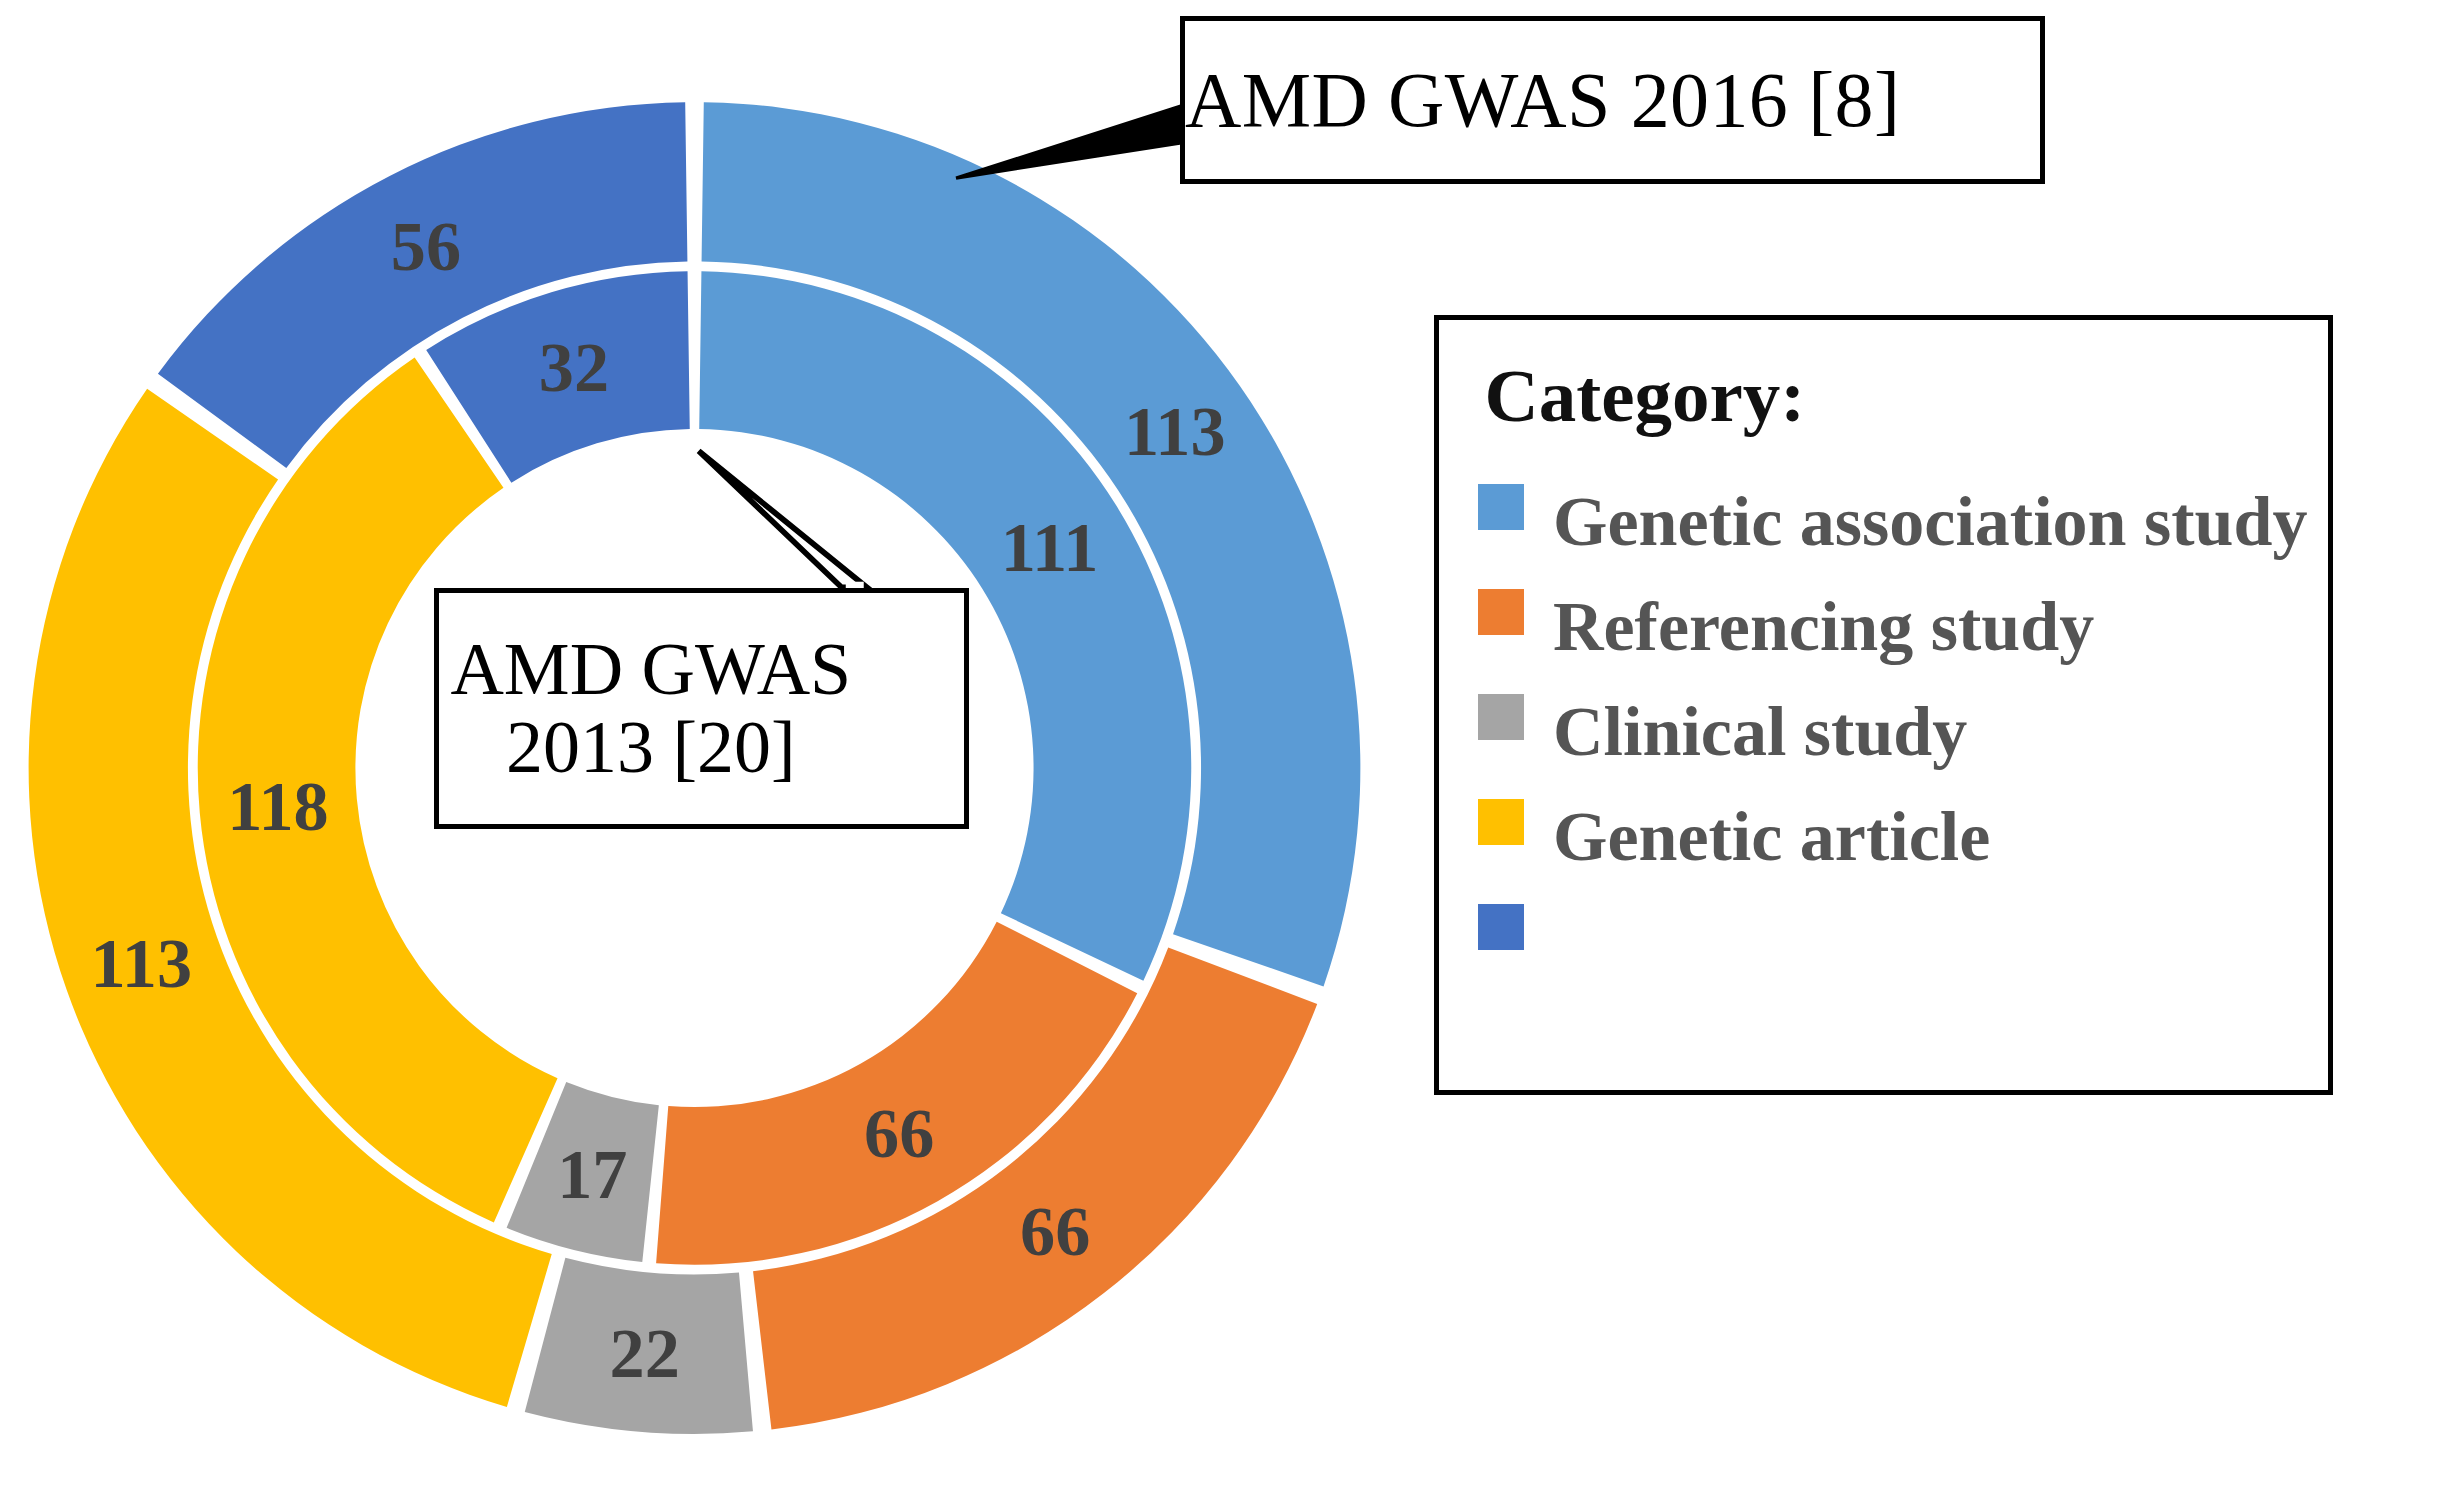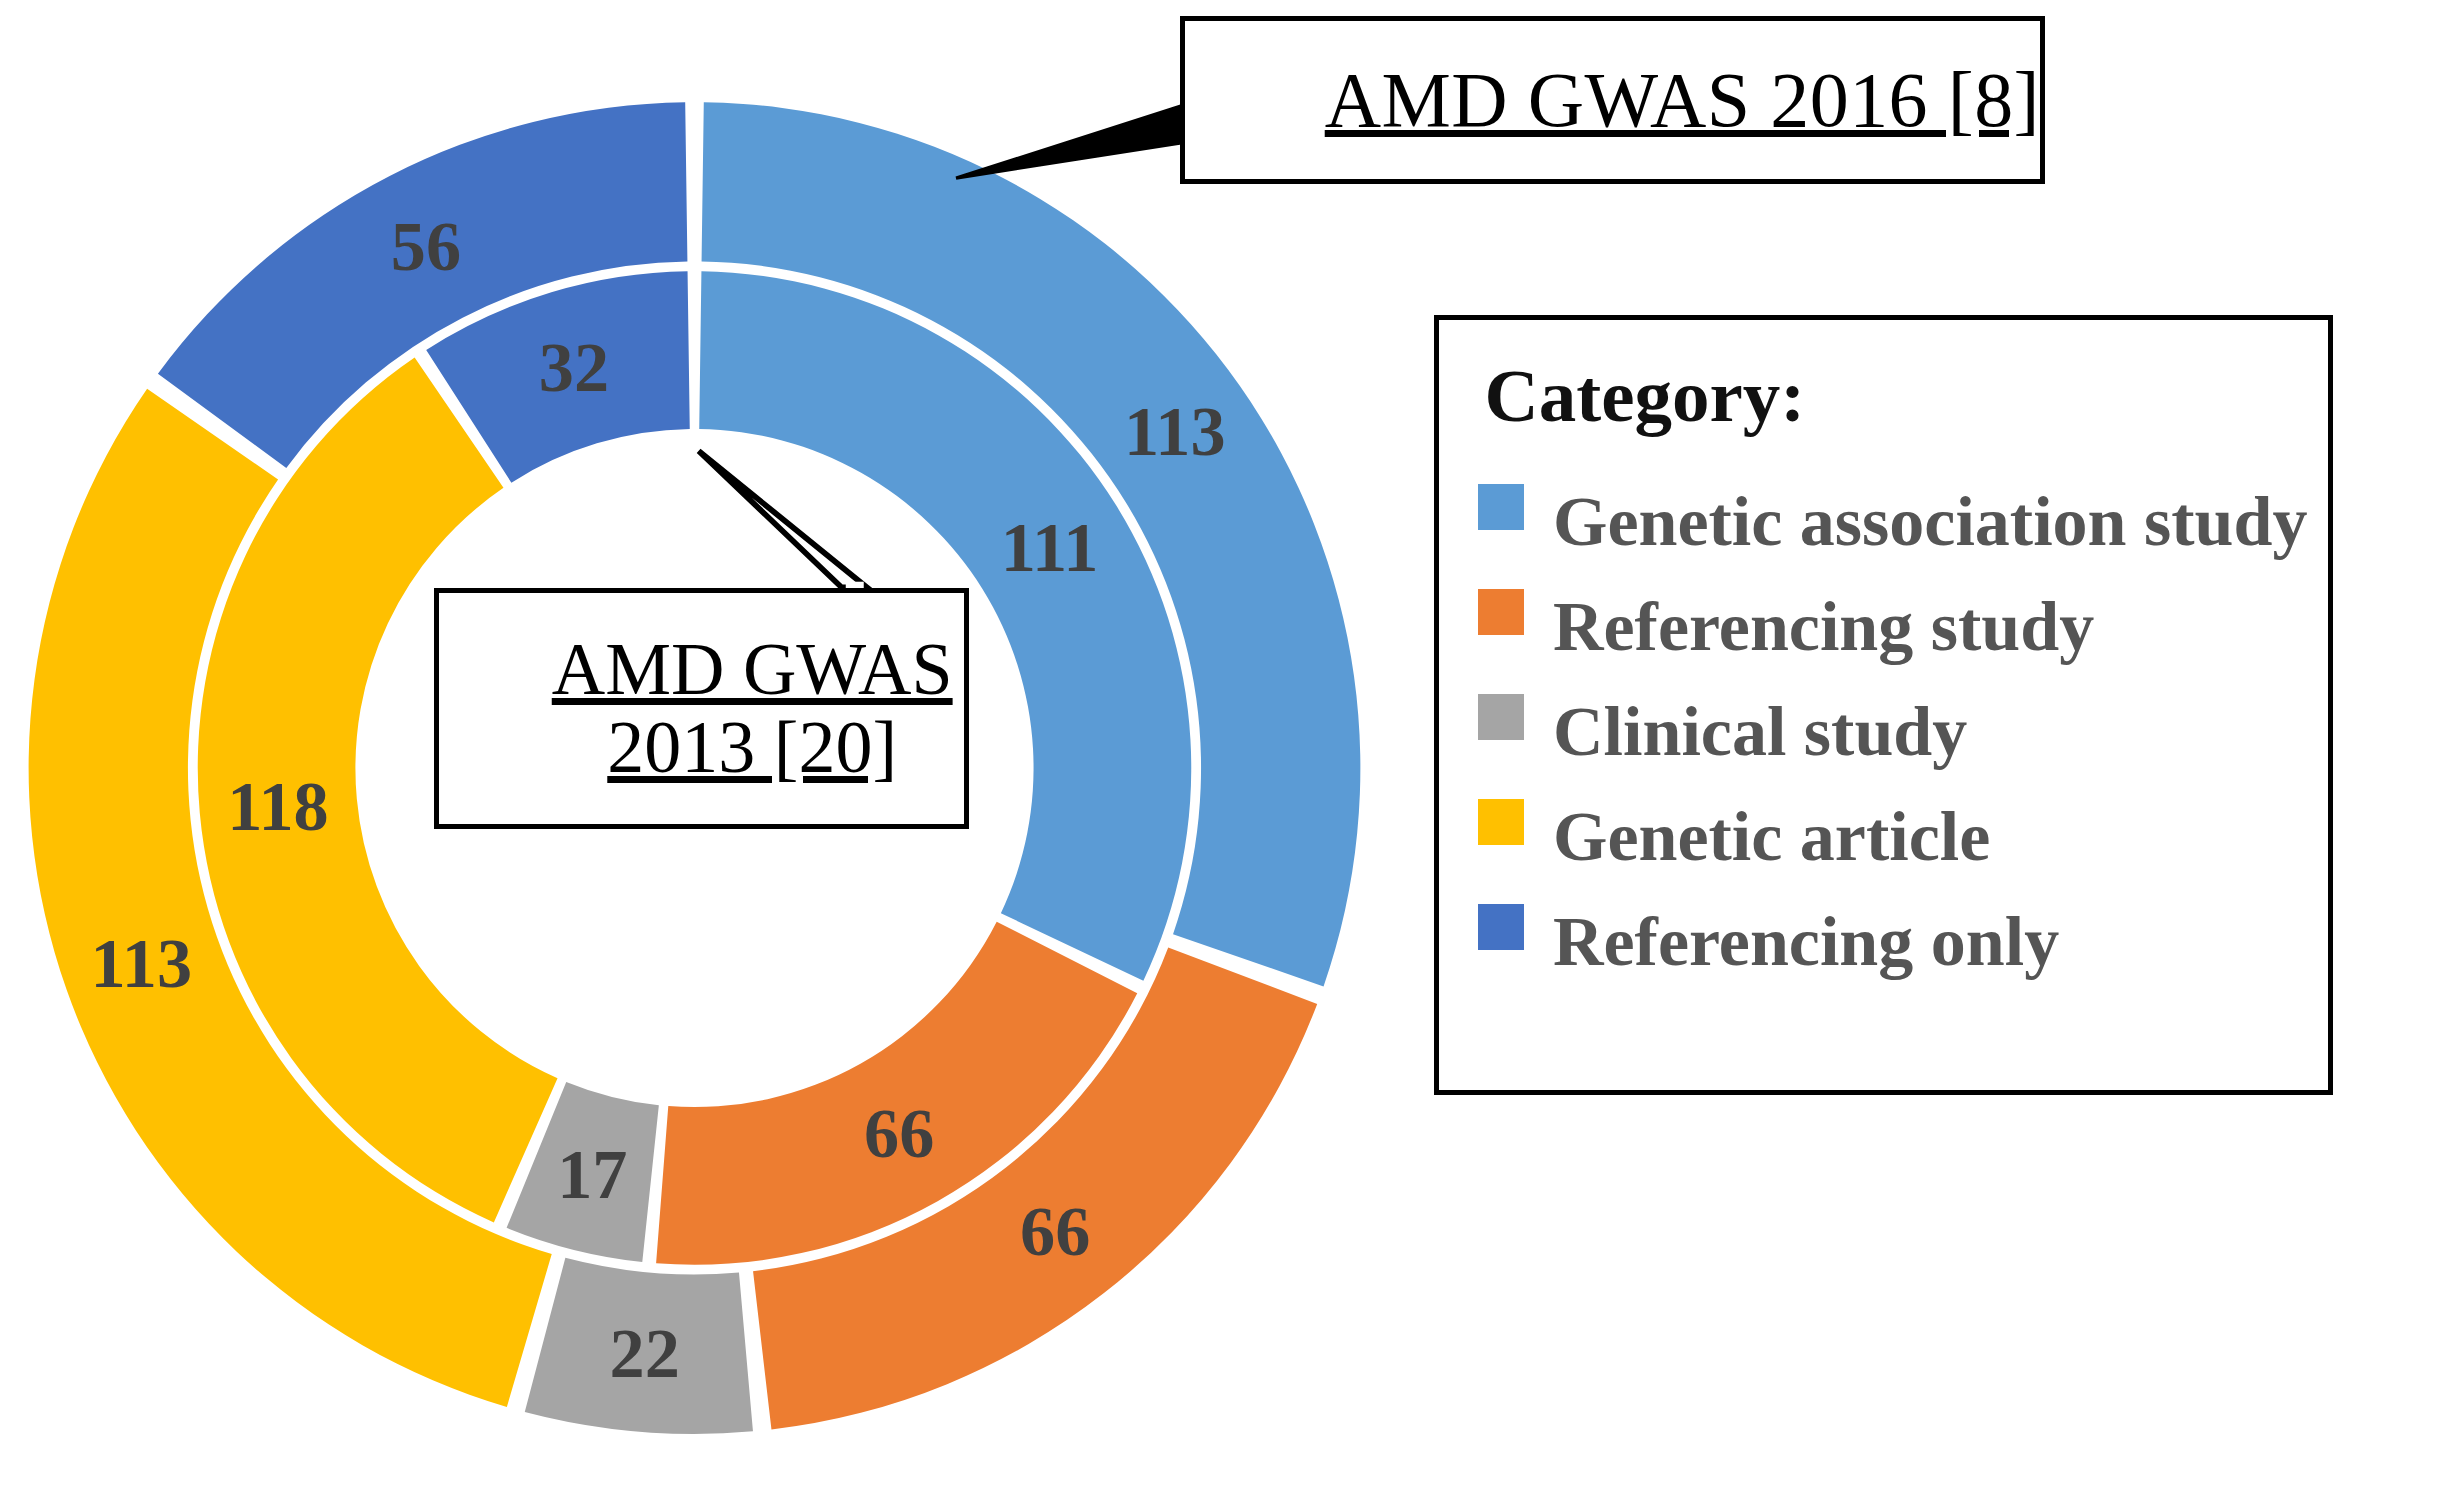--- a/index.html
+++ b/index.html
@@ -12,25 +12,24 @@
   .slice-label{
     font-family:"Liberation Serif","DejaVu Serif",serif;
     font-size:86px; font-weight:700; fill:#404040;
     text-anchor:middle; dominant-baseline:central;
   }
 
   
   .callout{
     position:absolute; box-sizing:border-box;
     background:#ffffff; border:5.7px solid #000000;
-    display:flex; align-items:center; justify-content:flex-end;
+    display:flex; align-items:center; justify-content:flex-start;
     font-family:"Liberation Serif","DejaVu Serif",serif;
     color:#000; line-height:1.05; text-align:center;
     z-index:5;
-    text-decoration:underline;
   }
   #callout-2016{
     left:1180px; top:16.3px; width:865px; height:168px;
     font-size:78px; letter-spacing:0.4px;
   }
   #callout-2013{
     left:434px; top:588px; width:535px; height:241px;
     font-size:74px; padding:0 11.4px;
   }
   .callout-text{white-space:pre-line;}
@@ -127,19 +126,18 @@
         <div class="legend-row">
           <span class="legend-swatch" style="background: rgb(165, 165, 165);"></span>
           <span class="legend-label">Clinical study</span>
         </div>
         <div class="legend-row">
           <span class="legend-swatch" style="background: rgb(255, 192, 0);"></span>
           <span class="legend-label">Genetic article</span>
         </div>
         <div class="legend-row">
           <span class="legend-swatch" style="background: rgb(68, 114, 196);"></span>
-          <span class="legend-label">Referencing only</span>
         </div>
       </div>
   </div>
 
 </div>
 
 
 </body></html>

